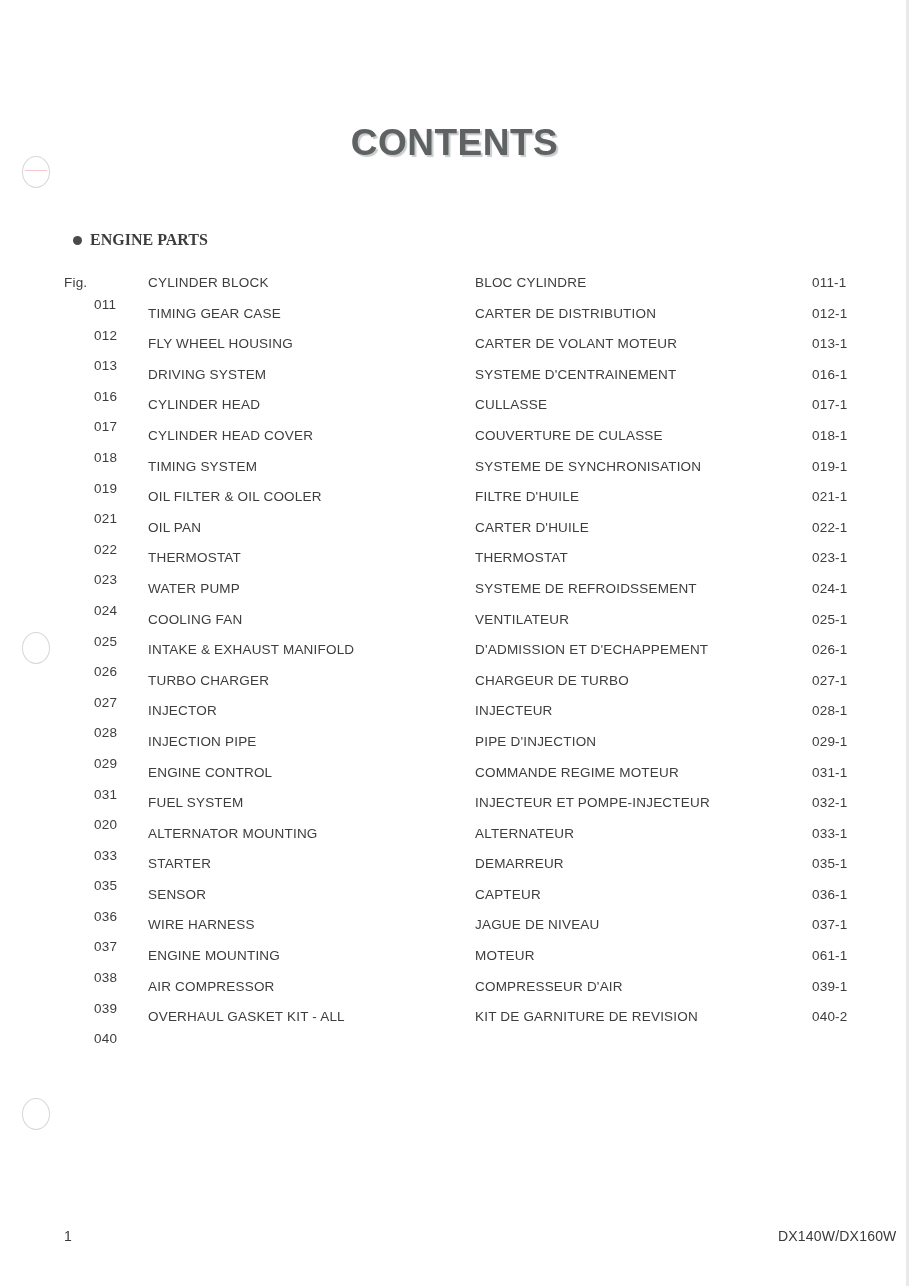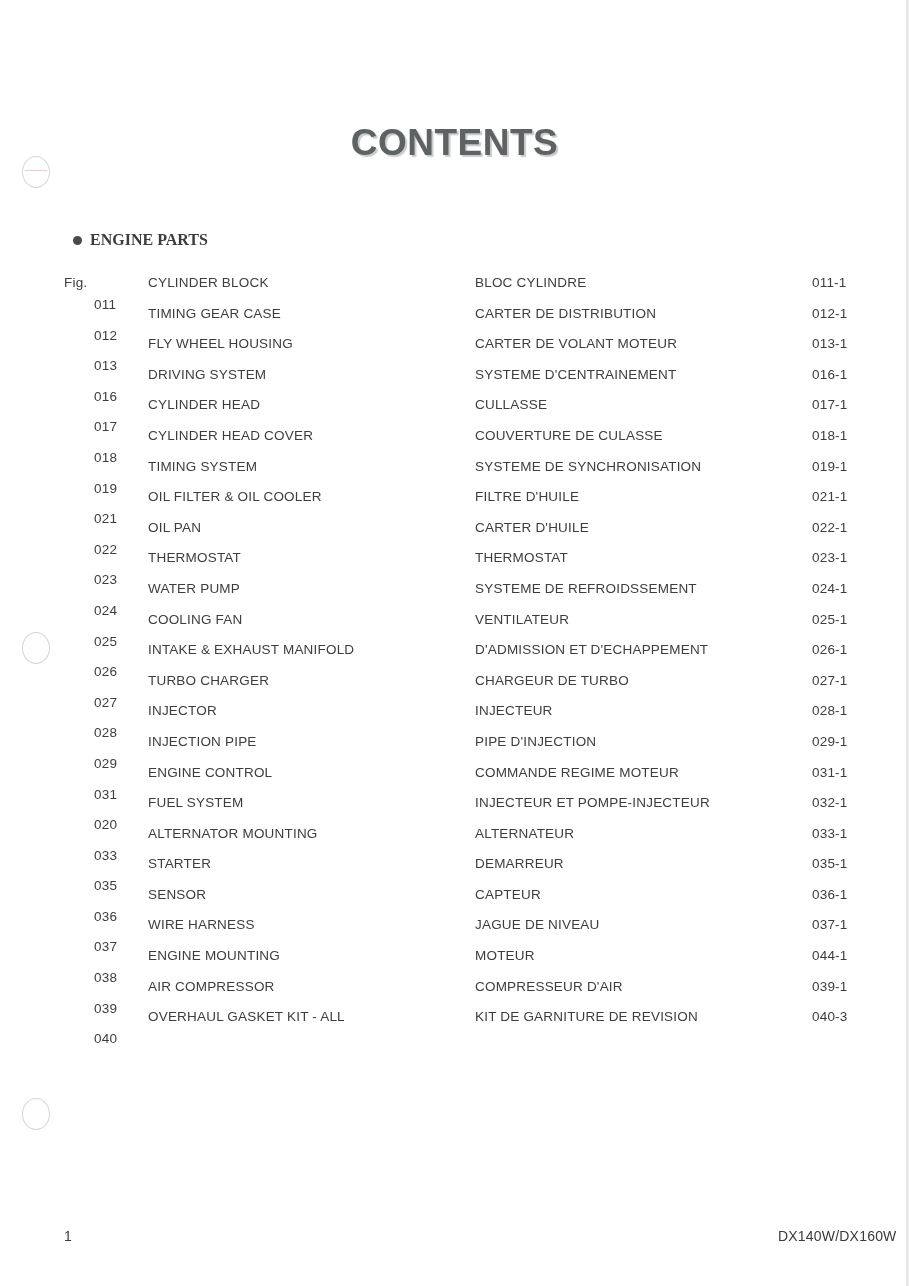--- a/index.html
+++ b/index.html
@@ -185,31 +185,31 @@
       <div class="row">
         <span class="fig-num">037</span>
         <span class="en">WIRE HARNESS</span>
         <span class="fr">JAGUE DE NIVEAU</span>
         <span class="pg">037-1</span>
       </div>
       <div class="row">
         <span class="fig-num">038</span>
         <span class="en">ENGINE MOUNTING</span>
         <span class="fr">MOTEUR</span>
-        <span class="pg">044-1</span>
+        <span class="pg">061-1</span>
       </div>
       <div class="row">
         <span class="fig-num">039</span>
         <span class="en">AIR COMPRESSOR</span>
         <span class="fr">COMPRESSEUR D'AIR</span>
         <span class="pg">039-1</span>
       </div>
       <div class="row">
         <span class="fig-num">040</span>
         <span class="en">OVERHAUL GASKET KIT - ALL</span>
         <span class="fr">KIT DE GARNITURE DE REVISION</span>
-        <span class="pg">040-3</span>
+        <span class="pg">040-2</span>
       </div>
     </div>
 
   <div class="footer-page">1</div>
   <div class="footer-model">DX140W/DX160W</div>
 </div>
 
 </body></html>

